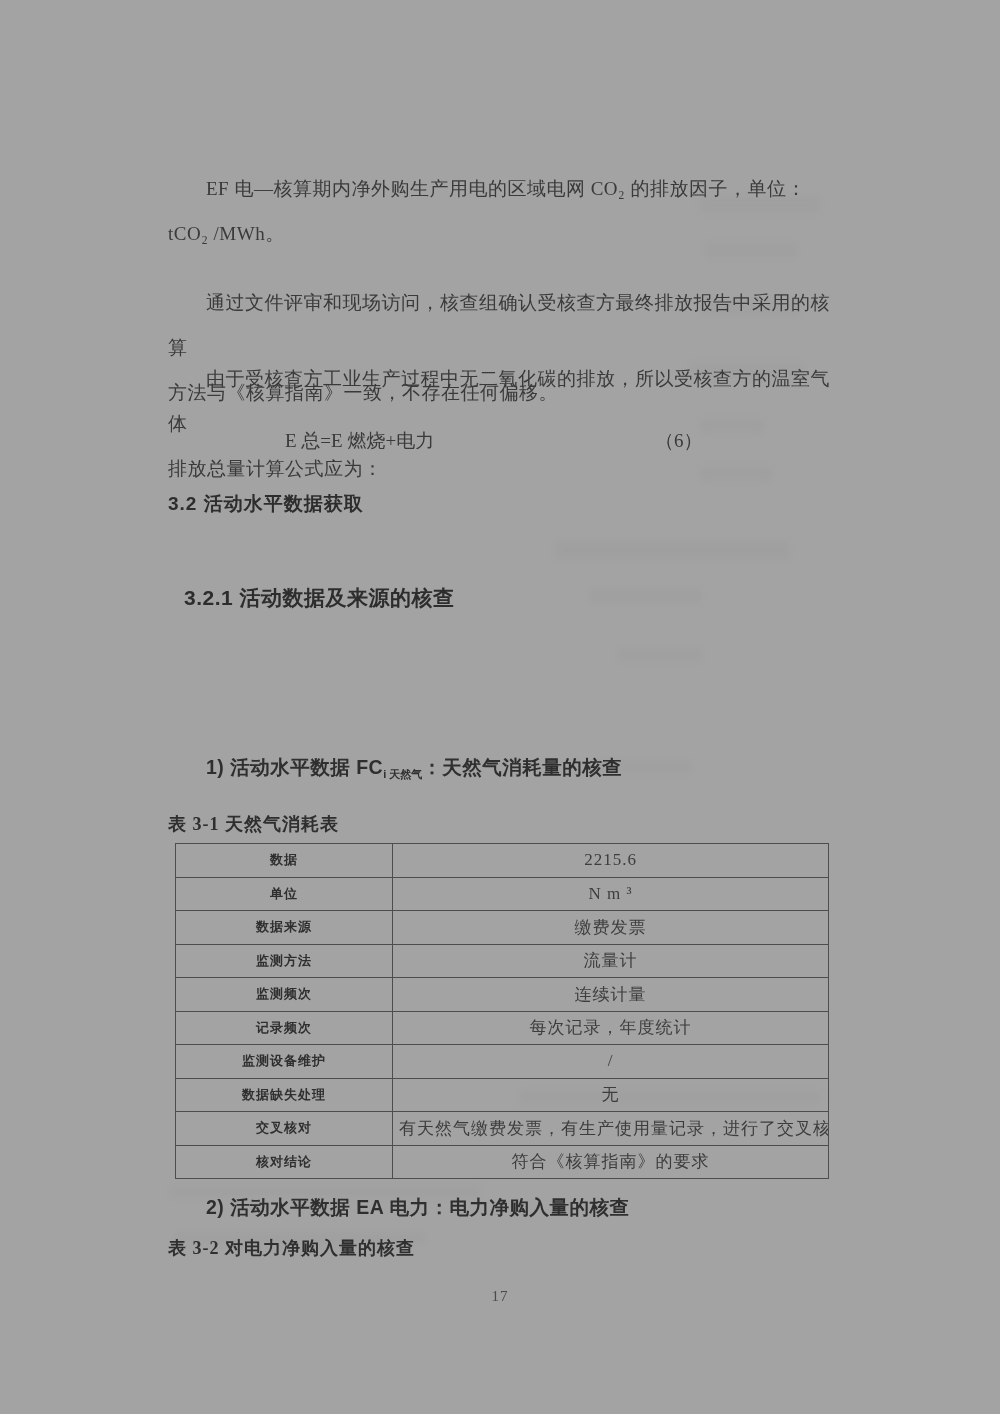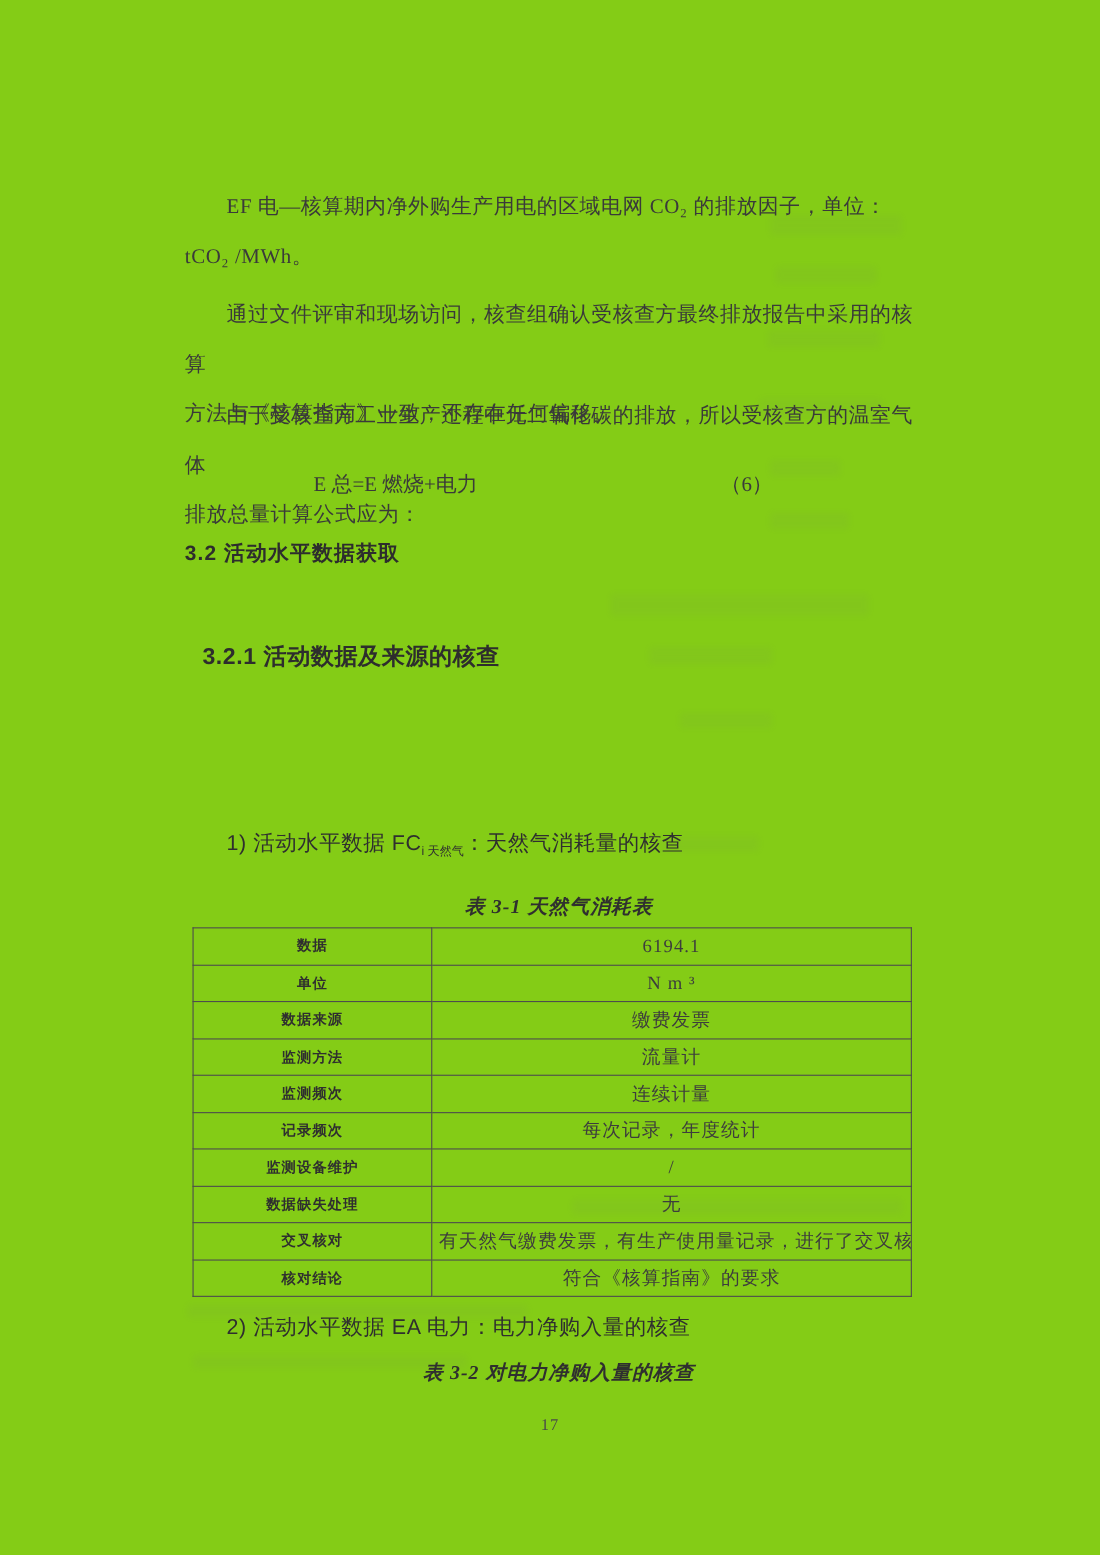--- a/index.html
+++ b/index.html
@@ -6,21 +6,21 @@
     margin: 0;
     padding: 0;
     background: #e8e8e6;
     font-family: "Liberation Serif", "DejaVu Serif", serif;
   }
   .page {
     position: relative;
     width: 1000px;
     height: 1414px;
     margin: 0 auto;
-    background: #84cc16;
+    background: #a3a3a3;
     color: #333;
     overflow: hidden;
     box-shadow: 0 0 6px rgba(0,0,0,0.15);
   }
   
   .ghost {
     position: absolute;
     background: #6b6f78;
     opacity: 0.055;
     filter: blur(3px);
@@ -54,38 +54,37 @@
   .h3 {
     font-family: "Liberation Sans", "DejaVu Sans", sans-serif;
     font-weight: bold;
     font-size: 21px;
     line-height: 27px;
     color: #2d2d2d;
     letter-spacing: 0.5px;
   }
   .list-item {
     font-family: "Liberation Sans", "DejaVu Sans", sans-serif;
-    font-weight: normal;
+    font-weight: bold;
     font-size: 19.5px;
     line-height: 27px;
     color: #2f2f2f;
     padding-left: 38px;
     letter-spacing: 0.5px;
   }
   .list-item sub {
     font-size: 11px;
     vertical-align: -4px;
     letter-spacing: 0;
   }
   .table-caption {
     font-weight: bold;
-    font-style: italic;
     font-size: 18px;
     line-height: 24px;
-    text-align: center;
+    text-align: left;
     color: #2f2f2f;
     letter-spacing: 1px;
   }
   table.data-table {
     position: absolute;
     left: 175px;
     top: 843px;
     width: 654px;
     border-collapse: collapse;
     table-layout: fixed;
@@ -141,21 +140,21 @@
   <div class="ghost" style="left:600px; top:760px; width:90px; height:14px;"></div>
   <div class="ghost" style="left:520px; top:1090px; width:300px; height:14px;"></div>
   <div class="ghost" style="left:170px; top:1186px; width:310px; height:12px;"></div>
   <div class="ghost" style="left:175px; top:1232px; width:250px; height:12px;"></div>
 
   <p class="block body-par" style="top:147px;">
     <span class="line indent">EF 电—核算期内净外购生产用电的区域电网 CO₂ 的排放因子，单位：</span>
     <span class="line">tCO₂ /MWh。</span>
   </p>
 
-  <p class="block body-par" style="top:245px;">
+  <p class="block body-par" style="top:261px;">
     <span class="line indent">通过文件评审和现场访问，核查组确认受核查方最终排放报告中采用的核算</span>
     <span class="line">方法与《核算指南》一致，不存在任何偏移。</span>
   </p>
 
   <p class="block body-par" style="top:337px;">
     <span class="line indent">由于受核查方工业生产过程中无二氧化碳的排放，所以受核查方的温室气体</span>
     <span class="line">排放总量计算公式应为：</span>
   </p>
 
   <div class="block formula" style="top:427px;">
@@ -169,21 +168,21 @@
 
 
   <p class="block list-item" style="top:754px; margin:0;"><span>1) 活动水平数据 FC</span><sub>i 天然气</sub><span>：天然气消耗量的核查</span></p>
 
   <div class="block table-caption" style="top:812px;">表 3-1 天然气消耗表</div>
 
   <table class="data-table">
     <tbody>
       <tr>
         <td class="cell-label">数据</td>
-        <td class="cell-value">6194.1</td>
+        <td class="cell-value">2215.6</td>
       </tr>
       <tr>
         <td class="cell-label">单位</td>
         <td class="cell-value">N m ³</td>
       </tr>
       <tr>
         <td class="cell-label">数据来源</td>
         <td class="cell-value">缴费发票</td>
       </tr>
       <tr>

